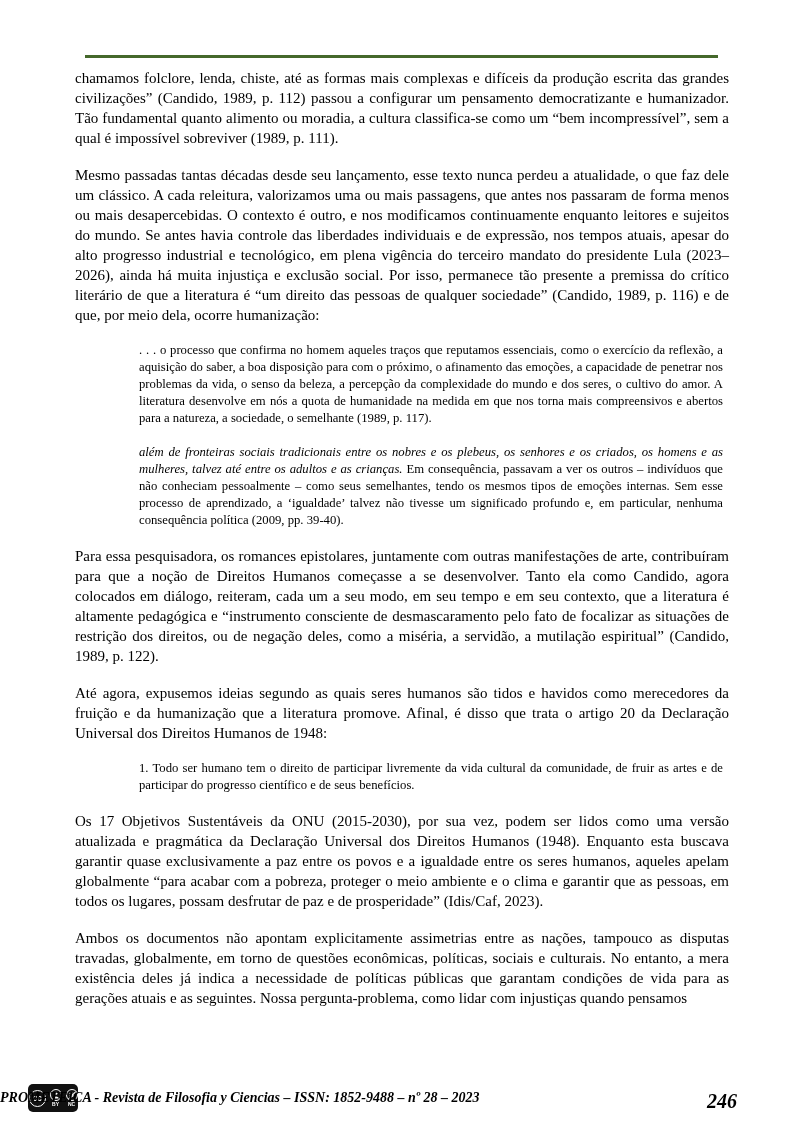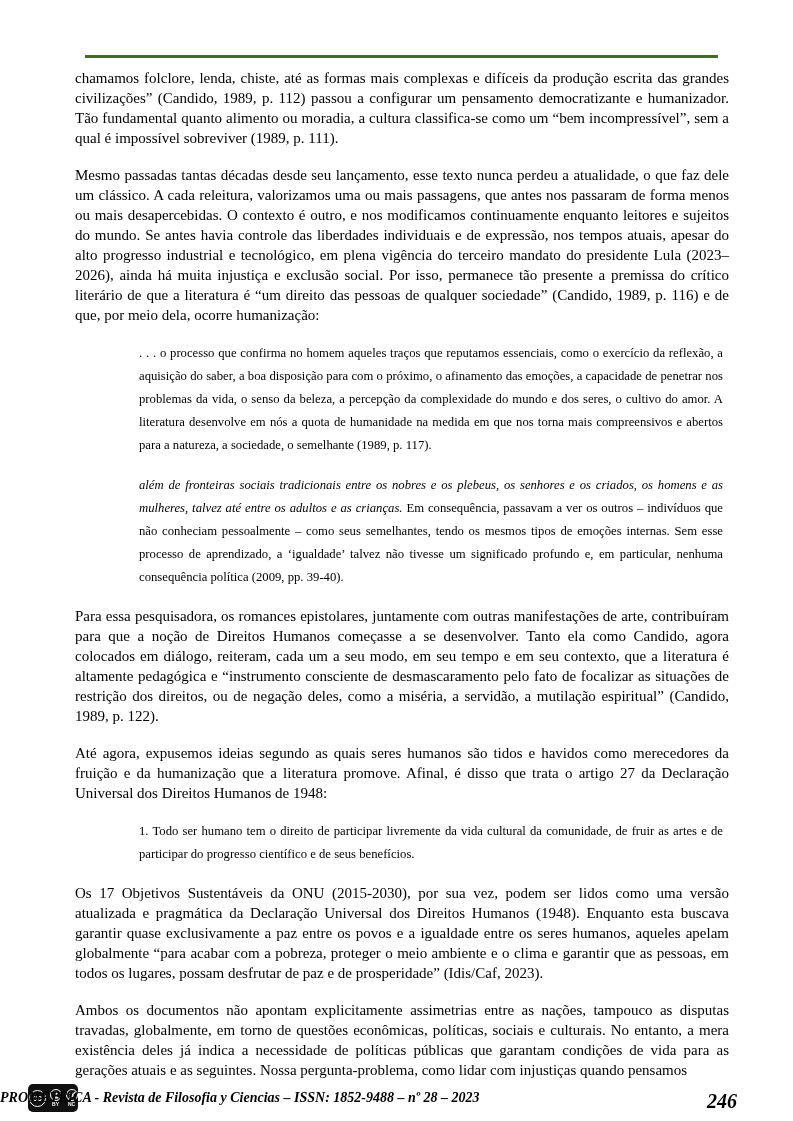--- a/index.html
+++ b/index.html
@@ -21,21 +21,21 @@
     left: 75px; top: 68px;
     width: 662px;
     font-size: 15px;
     line-height: 20px;
     text-align: justify;
   }
   p.body-para { margin: 0 8px 17px 0; }
   blockquote.quote {
     margin: 0 14px 17px 64px;
     font-size: 12.7px;
-    line-height: 23px;
+    line-height: 17px;
     text-align: justify;
   }
   .italic-lead { font-style: italic; }
   .footer {
     position: absolute;
     left: 0; bottom: 7px;
     width: 793px; height: 32px;
   }
   .journal-line {
     position: absolute;
@@ -96,21 +96,21 @@
 <body>
 
 <div class="top-rule" style="background: rgb(69, 104, 43);"></div>
 
 <div class="content">
   <p class="body-para">chamamos folclore, lenda, chiste, até as formas mais complexas e difíceis da produção escrita das grandes civilizações” (Candido, 1989, p. 112) passou a configurar um pensamento democratizante e humanizador.  Tão fundamental quanto alimento ou moradia, a cultura classifica-se como um “bem incompressível”, sem a qual é impossível sobreviver (1989, p. 111).</p>
   <p class="body-para">Mesmo passadas tantas décadas desde seu lançamento, esse texto nunca perdeu a atualidade, o que faz dele um clássico. A cada releitura, valorizamos uma ou mais passagens, que antes nos passaram de forma menos ou mais desapercebidas. O contexto é outro, e nos modificamos continuamente enquanto leitores e sujeitos do mundo. Se antes havia controle das liberdades individuais e de expressão, nos tempos atuais, apesar do alto progresso industrial e tecnológico, em plena vigência do terceiro mandato do presidente Lula (2023–2026), ainda há muita injustiça e exclusão social. Por isso, permanece tão presente a premissa do crítico literário de que a literatura é “um direito das pessoas de qualquer sociedade” (Candido, 1989, p. 116) e de que, por meio dela, ocorre humanização:</p>
   <blockquote class="quote">. . . o processo que confirma no homem aqueles traços que reputamos essenciais, como o exercício da reflexão, a aquisição do saber, a boa disposição para com o próximo, o afinamento das emoções, a capacidade de penetrar nos problemas da vida, o senso da beleza, a percepção da complexidade do mundo e dos seres, o cultivo do amor. A literatura desenvolve em nós a quota de humanidade na medida em que nos torna mais compreensivos e abertos para a natureza, a sociedade, o semelhante (1989, p. 117).</blockquote>
   <blockquote class="quote"><span class="italic-lead">além de fronteiras sociais tradicionais entre os nobres e os plebeus, os senhores e os criados, os homens e as mulheres, talvez até entre os adultos e as crianças.</span><span> Em consequência, passavam a ver os outros – indivíduos que não conheciam pessoalmente – como seus semelhantes, tendo os mesmos tipos de emoções internas. Sem esse processo de aprendizado, a ‘igualdade’ talvez não tivesse um significado profundo e, em particular, nenhuma consequência política (2009, pp. 39-40).</span></blockquote>
   <p class="body-para">Para essa pesquisadora, os romances epistolares, juntamente com outras manifestações de arte, contribuíram para que a noção de Direitos Humanos começasse a se desenvolver. Tanto ela como Candido, agora colocados em diálogo, reiteram, cada um a seu modo, em seu tempo e em seu contexto, que a literatura é altamente pedagógica e “instrumento consciente de desmascaramento pelo fato de focalizar as situações de restrição dos direitos, ou de negação deles, como a miséria, a servidão, a mutilação espiritual” (Candido, 1989, p. 122).</p>
-  <p class="body-para">Até agora, expusemos ideias segundo as quais seres humanos são tidos e havidos como merecedores da fruição e da humanização que a literatura promove. Afinal, é disso que trata o artigo 27 da Declaração Universal dos Direitos Humanos de 1948:</p>
+  <p class="body-para">Até agora, expusemos ideias segundo as quais seres humanos são tidos e havidos como merecedores da fruição e da humanização que a literatura promove. Afinal, é disso que trata o artigo 20 da Declaração Universal dos Direitos Humanos de 1948:</p>
   <blockquote class="quote">1. Todo ser humano tem o direito de participar livremente da vida cultural da comunidade, de fruir as artes e de participar do progresso científico e de seus benefícios.</blockquote>
   <p class="body-para">Os 17 Objetivos Sustentáveis da ONU (2015-2030), por sua vez, podem ser lidos como uma versão atualizada e pragmática da Declaração Universal dos Direitos Humanos (1948). Enquanto esta buscava garantir quase exclusivamente a paz entre os povos e a igualdade entre os seres humanos, aqueles apelam globalmente “para acabar com a pobreza, proteger o meio ambiente e o clima e garantir que as pessoas, em todos os lugares, possam desfrutar de paz e de prosperidade” (Idis/Caf, 2023).</p>
   <p class="body-para">Ambos os documentos não apontam explicitamente assimetrias entre as nações, tampouco as disputas travadas, globalmente, em torno de questões econômicas, políticas, sociais e culturais. No entanto, a mera existência deles já indica a necessidade de políticas públicas que garantam condições de vida para as gerações atuais e as seguintes. Nossa pergunta-problema, como lidar com injustiças quando pensamos</p>
 </div>
 
 <div class="footer">
   <div class="cc-badge">
     <span class="cc-circle big">
         <span>CC</span>
       </span>

